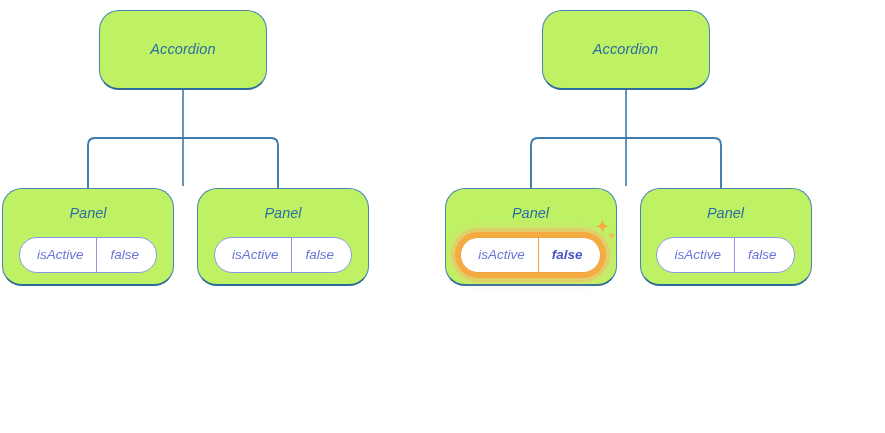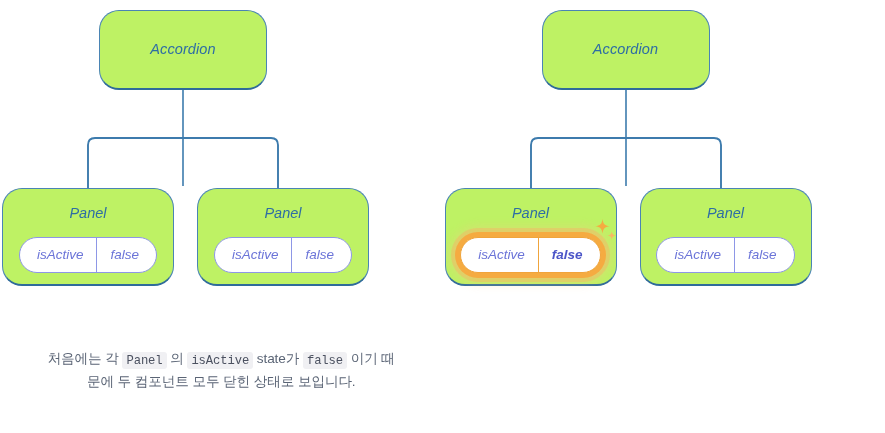--- a/index.html
+++ b/index.html
@@ -211,21 +211,20 @@
         <div class="pill-wrap">
           <div class="pill">
             <span class="pill-key">isActive</span>
             <span class="pill-val">false</span>
           </div>
         </div>
       </div>
 
     </div>
 
-    <div class="caption">처음에는 각 <code>Panel</code> 의 <code>isActive</code> state가 <code>false</code> 이기 때문에 두 컴포넌트 모두 닫힌 상태로 보입니다.</div>
   </div>
 
   <div class="figure">
     <div class="tree">
 
       <svg class="tree-svg" viewBox="0 0 442.5 345" preserveAspectRatio="none">
         <path d="M183,90 L183,186" fill="none" stroke="#3d7bad" stroke-width="1.6"></path>
         <path d="M88,188 L88,145 Q88,138 95,138 L271,138 Q278,138 278,145 L278,188" fill="none" stroke="#3d7bad" stroke-width="1.9" stroke-linecap="round"></path>
       </svg>
 

